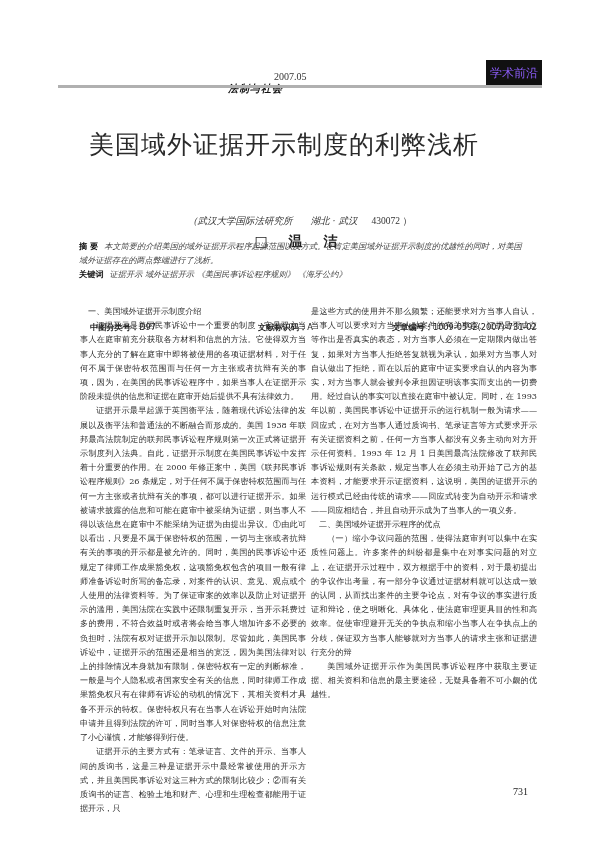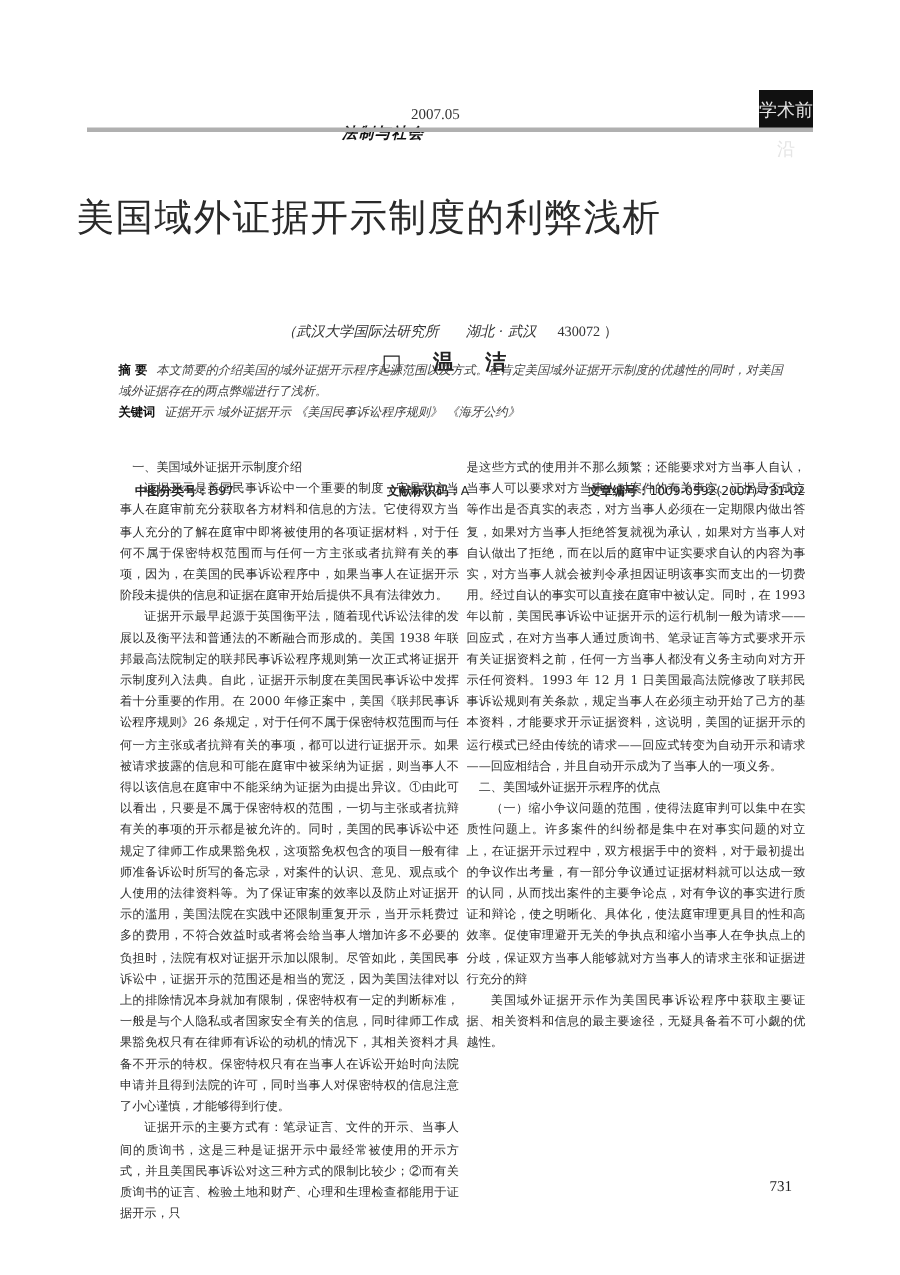--- a/index.html
+++ b/index.html
@@ -1,22 +1,22 @@
 <!DOCTYPE html>
 <html><head>
 <meta charset="utf-8">
 <style>
   html, body { margin: 0; padding: 0; background: #ffffff; }
   body { width: 600px; height: 850px; position: relative; overflow: hidden; font-family: "DejaVu Serif", serif; color: #2a2a2a; }
   .header { position: absolute; left: 58px; top: 58px; width: 484px; height: 30px; }
   .journal-name { position: absolute; left: 170px; top: 24px; font-size: 10px; font-weight: bold; font-style: italic; letter-spacing: 1px; color: #111; }
   .issue-date { position: absolute; left: 216px; top: 13px; font-size: 10px; color: #333; font-family: "Liberation Serif", serif; }
-  .section-tag { position: absolute; right: 0; top: 2px; width: 36px; height: 26px; background: #111; color: #e5e5e5; font-size: 12px; line-height: 26px; text-align: center; font-family: "DejaVu Sans", sans-serif; }
+  .section-tag { position: absolute; right: 0; top: 2px; width: 56px; height: 26px; background: #111; color: #8b5cf6; font-size: 12px; line-height: 26px; text-align: center; font-family: "DejaVu Sans", sans-serif; }
   .header-rule { position: absolute; left: 0; top: 27px; width: 484px; height: 3px; background: #b0b0b0; }
-  .title { position: absolute; left: 0; top: 128px; width: 492px; text-align: center; font-size: 25px; letter-spacing: 1px; color: #2a2a2a; font-family: "DejaVu Sans", sans-serif; font-weight: 300; }
+  .title { position: absolute; left: 0; top: 128px; width: 492px; text-align: center; font-size: 25px; letter-spacing: 1px; color: #2a2a2a; font-family: "DejaVu Sans", sans-serif; font-weight: 300; padding-left: 38px; }
   .author { position: absolute; left: 0; top: 185px; width: 600px; text-align: center; font-size: 14px; font-weight: bold; letter-spacing: 8px; color: #222; font-family: "DejaVu Sans", sans-serif; margin-top: 48px; }
   .affiliation { position: absolute; left: 0; top: 215px; width: 600px; text-align: center; font-size: 9.5px; color: #333; font-style: italic; }
   .affiliation .zip { font-style: normal; font-family: "Liberation Serif", serif; margin-left: 14px; }
   .affiliation .loc { margin-left: 18px; }
   .abstract { position: absolute; left: 79px; top: 239px; width: 448px; font-size: 8.2px; line-height: 14px; color: #444; font-style: italic; }
   .abstract .lbl { font-weight: bold; font-style: normal; color: #111; margin-right: 6px; font-family: "DejaVu Sans", sans-serif; }
   .keywords { position: absolute; left: 79px; top: 267px; width: 448px; font-size: 8.2px; line-height: 14px; color: #444; font-style: italic; }
   .keywords .lbl { font-weight: bold; font-style: normal; color: #111; margin-right: 6px; font-family: "DejaVu Sans", sans-serif; }
   .meta-row { position: absolute; left: 90px; top: 281px; width: 448px; height: 14px; font-size: 8.2px; color: #222; font-family: "DejaVu Sans", sans-serif; margin-top: 41px; }
   .meta-row span { position: absolute; top: 0; white-space: nowrap; }

